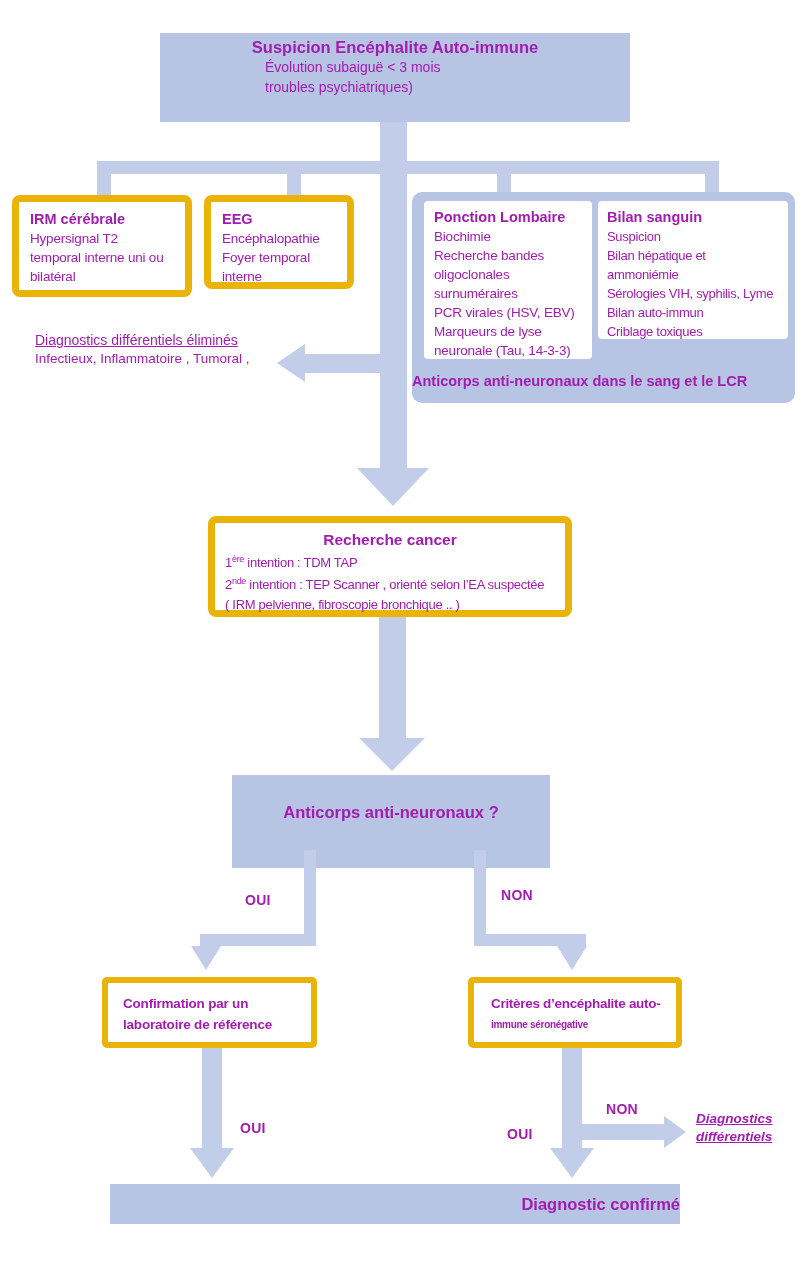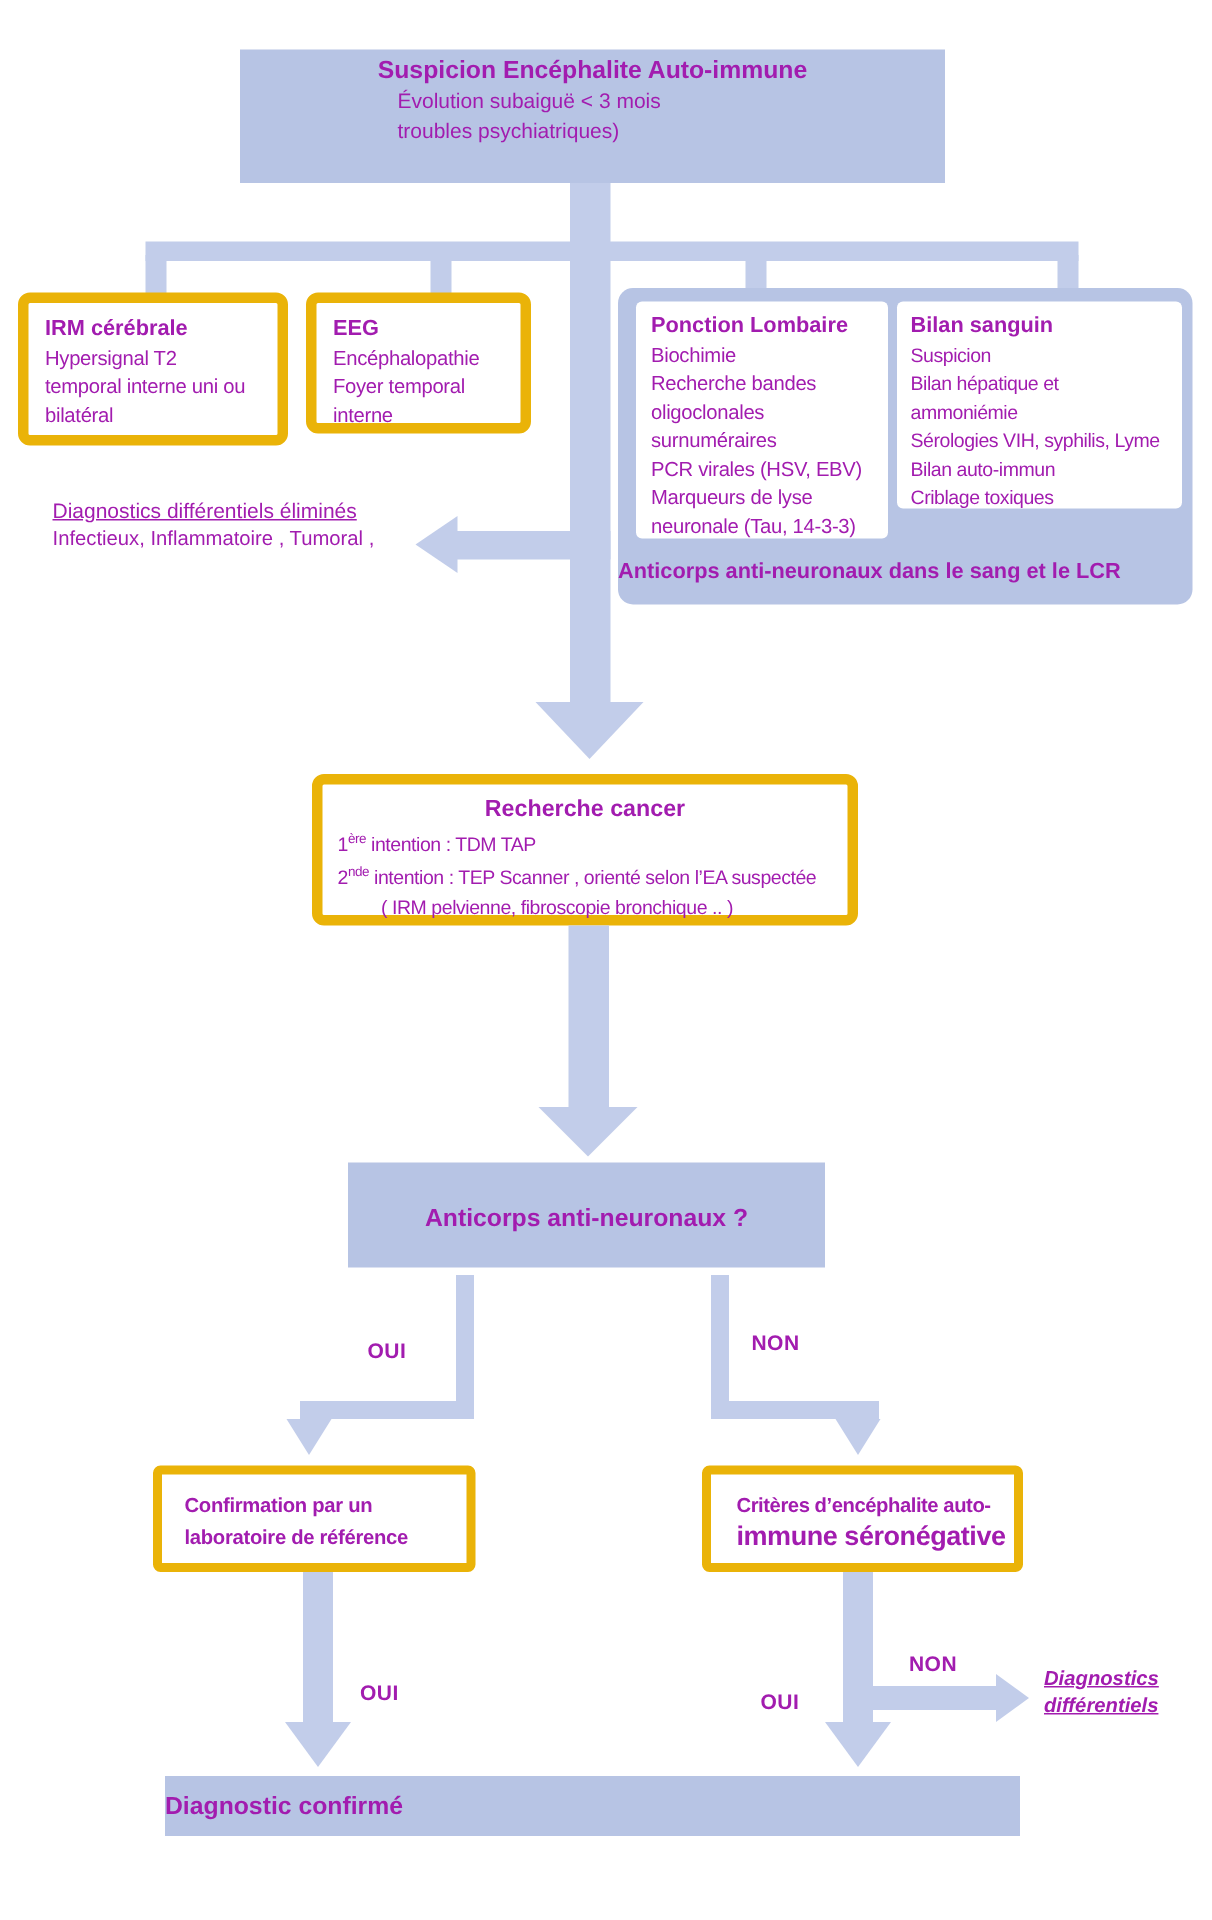--- a/index.html
+++ b/index.html
@@ -91,58 +91,58 @@
     <div class="u" style="font-size:14px;line-height:19px;white-space:nowrap;">Diagnostics différentiels éliminés</div>
     <div style="font-size:13.5px;line-height:18.5px;white-space:nowrap;">Infectieux, Inflammatoire , Tumoral ,</div>
   </div>
   <div class="abs conn" style="left:303px;top:354px;width:104px;height:19px;"></div>
   <div class="abs tri tri-left" style="left:277px;top:344px;border-top-width:19px;border-bottom-width:19px;border-right-width:28px;"></div>
 
   <div class="abs node" style="left:208px;top:516px;width:364px;height:101px;padding-top:6px;">
     <div class="b" style="font-size:15.5px;text-align:center;line-height:21px;">Recherche cancer</div>
     <div style="padding-left:10px;font-size:13px;line-height:19px;letter-spacing:-0.3px;white-space:nowrap;"><span>1</span><sup>ère</sup><span> intention : TDM TAP</span></div>
     <div style="padding-left:10px;font-size:13px;line-height:19px;letter-spacing:-0.3px;white-space:nowrap;"><span>2</span><sup>nde</sup><span> intention : TEP Scanner , orienté selon l’EA suspectée</span></div>
-    <div style="padding-left:10px;font-size:13px;line-height:19px;letter-spacing:-0.3px;white-space:nowrap;margin-left:29px;">( IRM pelvienne, fibroscopie bronchique .. )</div>
+    <div style="padding-left:10px;font-size:13px;line-height:19px;letter-spacing:-0.3px;white-space:nowrap;">( IRM pelvienne, fibroscopie bronchique .. )</div>
   </div>
 
   <div class="abs conn" style="left:379px;top:617px;width:27px;height:121px;"></div>
   <div class="abs tri tri-down" style="left:359px;top:738px;border-left-width:33px;border-right-width:33px;border-top-width:33px;"></div>
 
-  <div class="abs fillbox b" style="left:232px;top:775px;width:318px;height:70px;font-size:16.5px;text-align:center;line-height:75px;">Anticorps anti-neuronaux ?</div>
+  <div class="abs fillbox b" style="left:232px;top:775px;width:318px;height:93px;font-size:16.5px;text-align:center;line-height:75px;">Anticorps anti-neuronaux ?</div>
 
   <div class="abs conn" style="left:304px;top:850px;width:12px;height:96px;"></div>
   <div class="abs conn" style="left:200px;top:934px;width:116px;height:12px;"></div>
   <div class="abs tri tri-down" style="left:191px;top:946px;border-left-width:15px;border-right-width:15px;border-top-width:24px;"></div>
   <div class="abs lbl" style="left:245px;top:892px;">OUI</div>
 
   <div class="abs conn" style="left:474px;top:850px;width:12px;height:96px;"></div>
   <div class="abs conn" style="left:474px;top:934px;width:112px;height:12px;"></div>
   <div class="abs tri tri-down" style="left:557px;top:946px;border-left-width:15px;border-right-width:15px;border-top-width:24px;"></div>
   <div class="abs lbl" style="left:501px;top:887px;">NON</div>
 
   <div class="abs node" style="left:102px;top:977px;width:215px;height:71px;border-width:6px;border-radius:5px;padding:10px 0 0 15px;">
     <div class="b" style="font-size:13.5px;line-height:21px;letter-spacing:-0.2px;white-space:nowrap;">Confirmation par un</div>
     <div class="b" style="font-size:13.5px;line-height:21px;letter-spacing:-0.2px;white-space:nowrap;">laboratoire de référence</div>
   </div>
 
   <div class="abs node" style="left:468px;top:977px;width:214px;height:71px;border-width:6px;border-radius:5px;padding:10px 0 0 17px;">
     <div class="b" style="font-size:13.5px;line-height:21px;letter-spacing:-0.3px;white-space:nowrap;">Critères d’encéphalite auto-</div>
-    <div class="b" style="font-size:18px;line-height:21px;letter-spacing:-0.3px;white-space:nowrap;">immune séronégative</div>
+    <div class="b" style="font-size:10px;line-height:21px;letter-spacing:-0.3px;white-space:nowrap;">immune séronégative</div>
   </div>
 
   <div class="abs conn" style="left:202px;top:1048px;width:20px;height:100px;"></div>
   <div class="abs tri tri-down" style="left:190px;top:1148px;border-left-width:22px;border-right-width:22px;border-top-width:30px;"></div>
   <div class="abs lbl" style="left:240px;top:1120px;">OUI</div>
 
   <div class="abs conn" style="left:562px;top:1048px;width:20px;height:100px;"></div>
   <div class="abs tri tri-down" style="left:550px;top:1148px;border-left-width:22px;border-right-width:22px;border-top-width:30px;"></div>
   <div class="abs lbl" style="left:507px;top:1126px;">OUI</div>
   <div class="abs lbl" style="left:606px;top:1101px;">NON</div>
   <div class="abs conn" style="left:582px;top:1124px;width:82px;height:16px;"></div>
   <div class="abs tri tri-right" style="left:664px;top:1116px;border-top-width:16px;border-bottom-width:16px;border-left-width:22px;"></div>
   <div class="abs" style="left:696px;top:1110px;width:95px;font-style:italic;font-weight:600;font-size:13.5px;line-height:18px;">
     <div class="u">Diagnostics</div>
     <div class="u">différentiels</div>
   </div>
 
-  <div class="abs fillbox b" style="left:110px;top:1184px;width:570px;height:40px;font-size:16.5px;text-align:left;line-height:40px;">Diagnostic confirmé</div>
+  <div class="abs fillbox b" style="left:110px;top:1184px;width:570px;height:40px;font-size:16.5px;text-align:right;line-height:40px;">Diagnostic confirmé</div>
 
 </div>
 
 </body></html>

